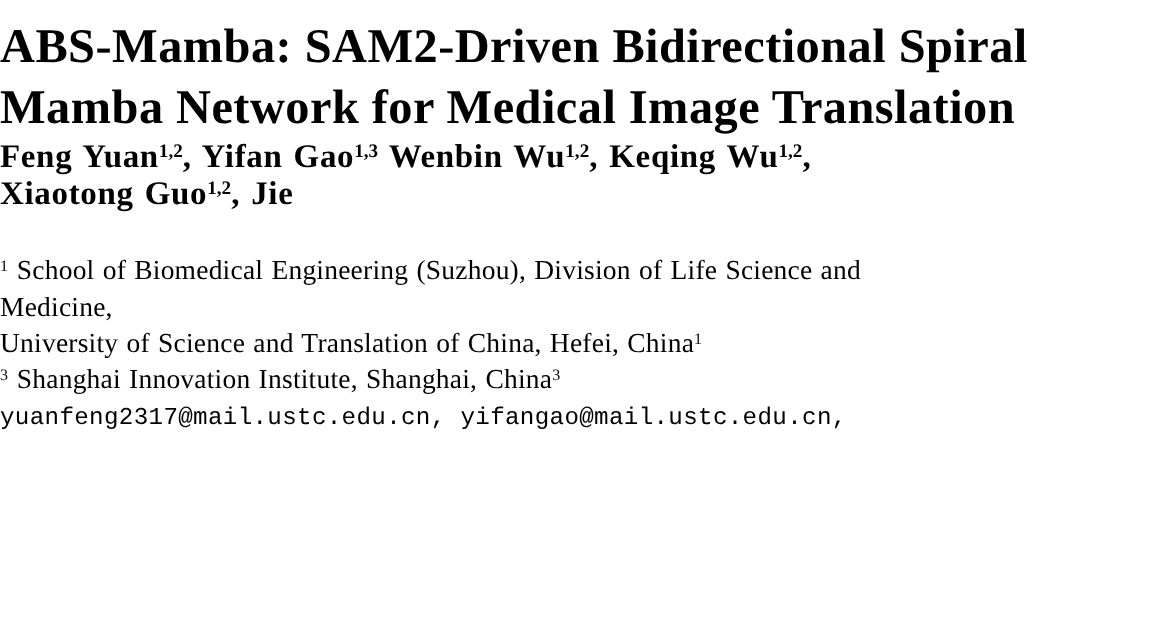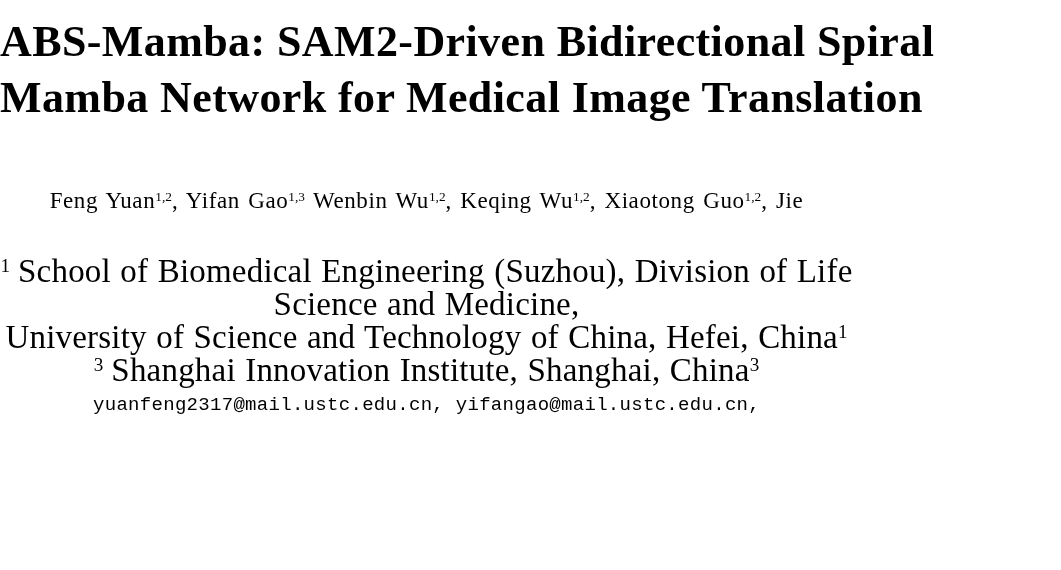--- a/index.html
+++ b/index.html
@@ -4,49 +4,49 @@
 <style>
   html, body { margin: 0; padding: 0; }
   body {
     width: 1061px; height: 570px;
     background: #ffffff; color: #000000;
     overflow: hidden;
     font-family: "Liberation Serif", serif;
   }
   .page {
     width: 853px; height: 570px;
-    text-align: center;
+    text-align: left;
     box-sizing: border-box;
     padding-top: 14px;
   }
   .title {
     font-size: 44px;
     line-height: 56px;
     font-weight: 700;
     letter-spacing: 0.4px;
     margin: 0;
   }
   .authors {
-    margin-top: 58px;
-    font-size: 23px;
+    font-size: 30px;
     line-height: 33px;
     letter-spacing: 0.6px;
     word-spacing: 2px;
+    font-weight: bold;
   }
   .affiliations {
     margin-top: 38px;
-    font-size: 33px;
+    font-size: 25px;
     line-height: 33px;
     letter-spacing: 0.2px;
     word-spacing: 1px;
   }
   .emails {
     margin-top: 2px;
     font-family: "Liberation Mono", monospace;
-    font-size: 19px;
+    font-size: 22px;
     line-height: 32px;
     letter-spacing: 0.3px;
   }
   sup {
     font-size: 0.58em;
     line-height: 0;
     vertical-align: 0.52em;
     letter-spacing: 0;
   }
   sup.lead-marker { margin-right: 8px; }
@@ -59,21 +59,21 @@
 
   <h1 class="title"><span class="line">ABS-Mamba: SAM2-Driven Bidirectional Spiral</span><br><span class="line">Mamba Network for Medical Image Translation</span></h1>
 
   <div class="authors">
     <div><span>Feng Yuan</span><sup>1,2</sup><span>, Yifan Gao</span><sup>1,3</sup><span> Wenbin Wu</span><sup>1,2</sup><span>, Keqing Wu</span><sup>1,2</sup><span>, Xiaotong Guo</span><sup>1,2</sup><span>, Jie</span></div>
   </div>
 
   <div class="affiliations">
     <div>
       <div><sup class="lead-marker">1</sup><span>School of Biomedical Engineering (Suzhou), Division of Life Science and Medicine,</span></div>
-      <div><span>University of Science and Technology of China, Hefei, China</span><sup>1</sup></div>
+      <div><span>University of Science and Translation of China, Hefei, China</span><sup>1</sup></div>
     </div>
     <div>
     </div>
     <div>
       <div><sup class="lead-marker">3</sup><span>Shanghai Innovation Institute, Shanghai, China</span><sup>3</sup></div>
     </div>
   </div>
 
   <div class="emails">
     <div>yuanfeng2317@mail.ustc.edu.cn, yifangao@mail.ustc.edu.cn,</div>

